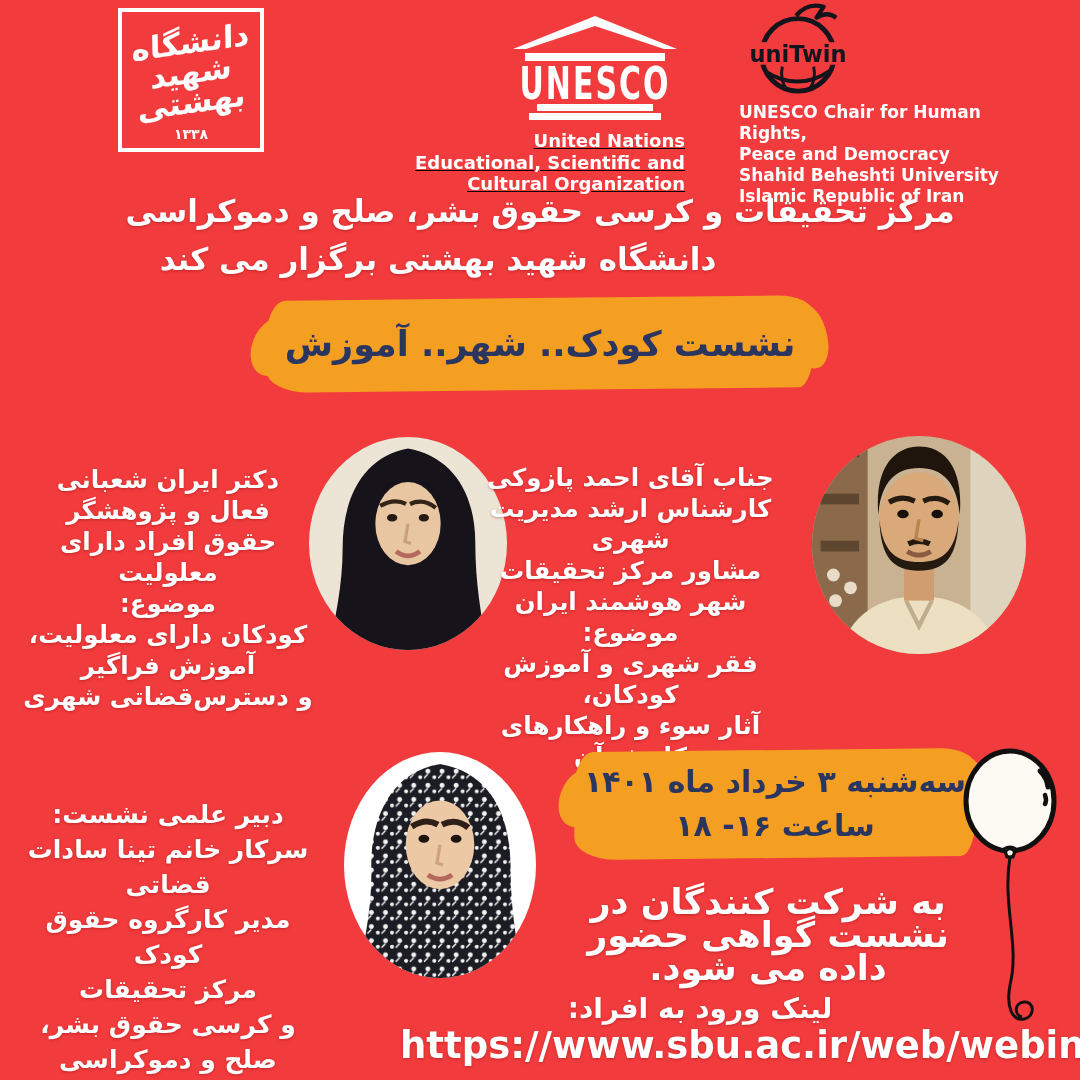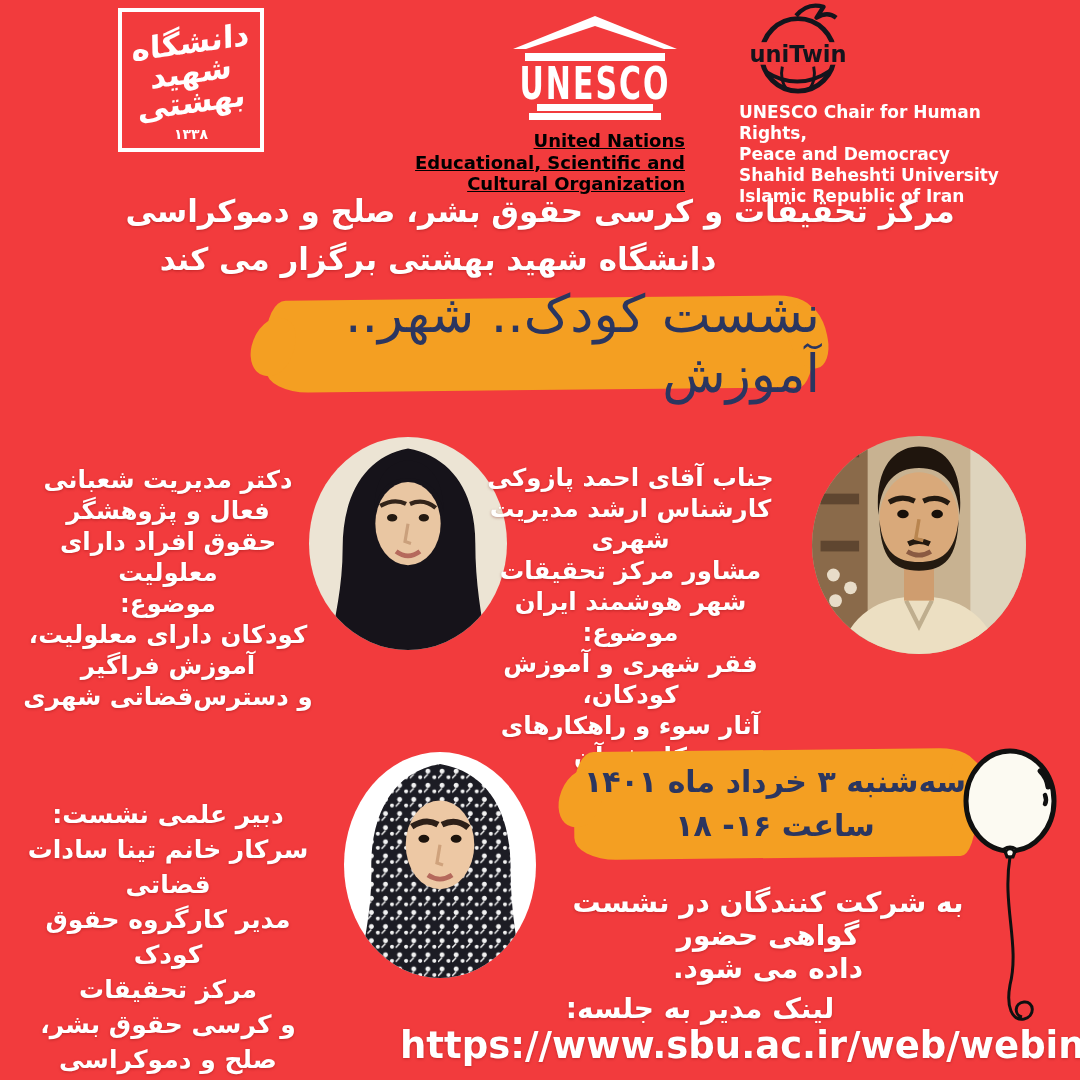--- a/index.html
+++ b/index.html
@@ -15,57 +15,57 @@
 
   
   .sbu-logo{left:118px;top:8px;width:146px;height:144px;border:4px solid #fff;box-sizing:border-box;}
   .sbu-cal{position:absolute;inset:4px 6px 20px 6px;display:flex;flex-direction:column;justify-content:center;
     transform:skewY(-7deg) rotate(-1deg);}
   .sbu-cal div{color:#fff;font-weight:bold;font-size:31px;line-height:30px;text-align:center;direction:rtl;}
   .sbu-year{position:absolute;bottom:6px;left:0;right:0;text-align:center;color:#fff;font-weight:bold;
     font-size:14px;letter-spacing:5px;direction:rtl;}
 
   .unesco-wrap{left:395px;top:12px;width:290px;text-align:right;text-decoration:underline;}
-  .unesco-caption{margin-top:4px;color:#000000;font-weight:600;font-size:18px;line-height:21.5px;}
+  .unesco-caption{margin-top:4px;color:#ffffff;font-weight:600;font-size:18px;line-height:21.5px;}
 
   .unitwin-wrap{left:739px;top:2px;width:285px;}
   .unitwin-caption{margin-top:0;color:#fff;font-weight:600;font-size:17px;line-height:21px;text-align:left;}
 
   
   .intro1{left:0;top:193px;width:1080px;font-size:31px;}
   .intro2{left:12px;top:241px;width:852px;font-size:31px;}
   .brush-core{position:absolute;inset:2px 6px;background:#f49f22;
     border-radius:20px 36px 16px 42px / 40px 18px 44px 22px;transform:rotate(-.6deg);}
   .brush-core::before{content:"";position:absolute;left:-14px;top:16px;width:42px;height:60px;
     background:#f49f22;border-radius:60% 40% 55% 45%;transform:rotate(14deg);}
   .brush-core::after{content:"";position:absolute;right:-13px;top:8px;width:38px;height:66px;
     background:#f49f22;border-radius:45% 55% 42% 58%;transform:rotate(-10deg);}
   .title-band{left:260px;top:296px;width:560px;height:96px;}
   .title-text{position:relative;z-index:2;width:100%;height:100%;display:flex;align-items:center;justify-content:center;
-    font-size:52px;font-weight:normal;color:#2b3660;direction:rtl;}
+    font-size:35px;font-weight:bold;color:#2b3660;direction:rtl;}
 
   .date-band{left:568px;top:748px;width:414px;height:112px;}
   .date-inner{position:relative;z-index:2;width:100%;height:100%;display:flex;flex-direction:column;
     align-items:center;justify-content:center;color:#2b3660;font-weight:bold;direction:rtl;}
   .date-line{font-size:30px;line-height:44px;}
 
   
   .speaker{color:#fff;font-weight:bold;text-align:center;direction:rtl;text-shadow:0 1px 3px rgba(110,0,0,.35);}
   .sp1{left:22px;top:464px;width:292px;font-size:24.5px;line-height:31px;}
   .sp2{left:468px;top:462px;width:325px;font-size:24.5px;line-height:31px;}
   .sp3{left:22px;top:797px;width:292px;font-size:25px;line-height:35px;}
 
   .photo{border-radius:50%;overflow:hidden;}
   .ph1{left:309px;top:437px;width:198px;height:213px;}
   .ph2{left:812px;top:436px;width:214px;height:218px;}
   .ph3{left:344px;top:752px;width:192px;height:226px;}
   .photo svg{display:block;width:100%;height:100%;}
 
   
-  .cert{left:556px;top:886px;width:424px;font-size:28px;line-height:33px;}
+  .cert{left:556px;top:886px;width:424px;font-size:35px;line-height:33px;}
   .link-label{left:400px;top:992px;width:600px;font-size:28px;}
   .link-url{left:400px;top:1024px;width:660px;font-size:37px;direction:ltr;white-space:nowrap;}
   .balloon{left:952px;top:745px;width:122px;height:310px;}
 </style>
 </head>
 <body>
 
 <div class="poster">
 
   <div class="abs sbu-logo">
@@ -114,21 +114,21 @@
 
   <div class="abs wt rtl ctr intro1">مرکز تحقیقات و کرسی حقوق بشر، صلح و دموکراسی</div>
   <div class="abs wt rtl ctr intro2">دانشگاه شهید بهشتی برگزار می کند</div>
 
   <div class="abs title-band">
     <div class="brush-core"></div>
     <div class="title-text">نشست کودک.. شهر.. آموزش</div>
   </div>
 
   <div class="abs speaker sp1">
-    <div>دکتر مدیریت شعبانی</div>
+    <div>دکتر ایران شعبانی</div>
     <div>فعال و پژوهشگر</div>
     <div>حقوق افراد دارای معلولیت</div>
     <div>موضوع:</div>
     <div>کودکان دارای معلولیت،</div>
     <div>آموزش فراگیر</div>
     <div>و دسترس‌قضاتی شهری</div>
   </div>
   <div class="abs photo ph1">
     <svg viewBox="0 0 100 108" preserveAspectRatio="xMidYMid slice">
       <rect width="100" height="108" fill="#ece4d4"></rect>
@@ -218,21 +218,21 @@
       <div class="date-line">سه‌شنبه ۳ خرداد ماه ۱۴۰۱</div>
       <div class="date-line">ساعت ۱۶- ۱۸</div>
     </div>
   </div>
 
   <div class="abs wt rtl ctr cert">
     <div>به شرکت کنندگان در نشست گواهی حضور</div>
     <div>داده می شود.</div>
   </div>
 
-  <div class="abs wt rtl ctr link-label">لینک مدیر به جلسه:</div>
+  <div class="abs wt rtl ctr link-label">لینک ورود به افراد:</div>
   <div class="abs wt ctr link-url">https://www.sbu.ac.ir/web/webinar</div>
 
   <svg class="abs balloon" viewBox="0 0 122 310">
     <ellipse cx="58" cy="56" rx="44" ry="50" fill="#fcfaf2" stroke="#101010" stroke-width="5"></ellipse>
     <path d="M88,26 q7,7 8,16" stroke="#101010" stroke-width="5" fill="none" stroke-linecap="round"></path>
     <path d="M93,50 q2,5 0,9" stroke="#101010" stroke-width="4.5" fill="none" stroke-linecap="round"></path>
     <path d="M52,104 q6,-4 12,0 l-3,8 h-6 Z" fill="#fcfaf2" stroke="#101010" stroke-width="3"></path>
     <circle cx="58" cy="108" r="4" fill="none" stroke="#101010" stroke-width="2.5"></circle>
     <path d="M58,112 C50,160 68,200 58,240 C54,262 60,276 72,274 C84,271 82,256 72,257 C62,258 62,270 70,272" fill="none" stroke="#101010" stroke-width="3"></path>
   </svg>

